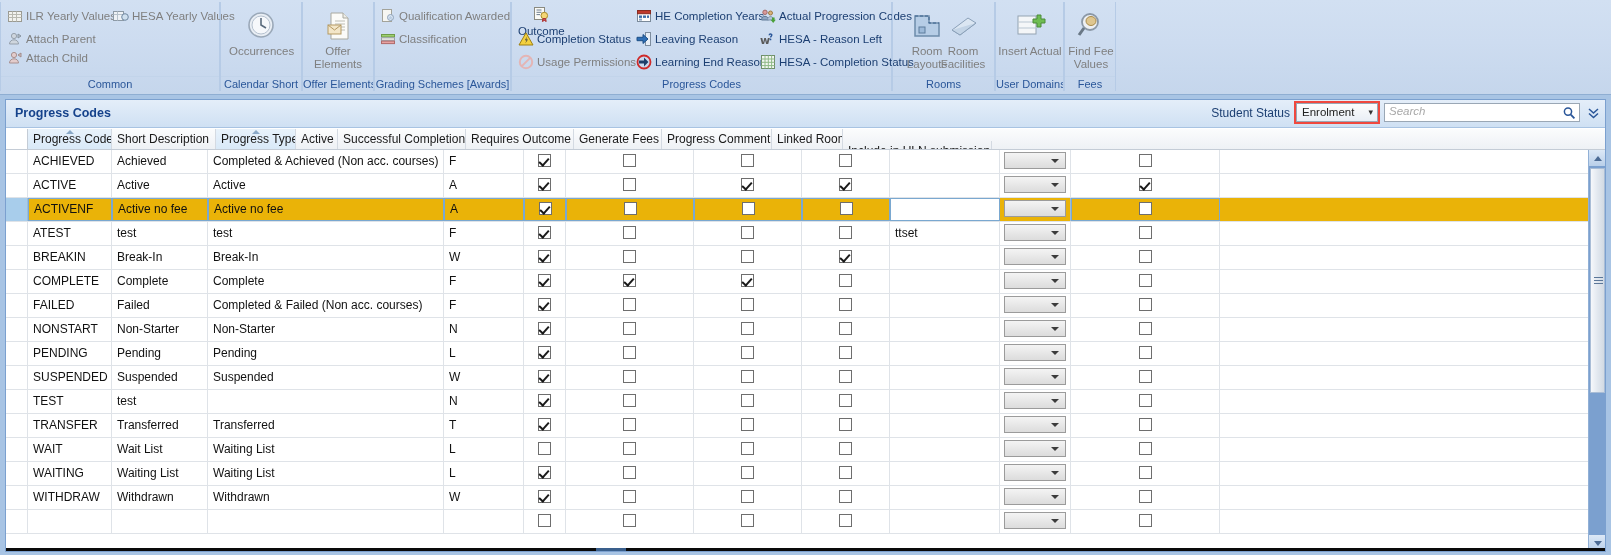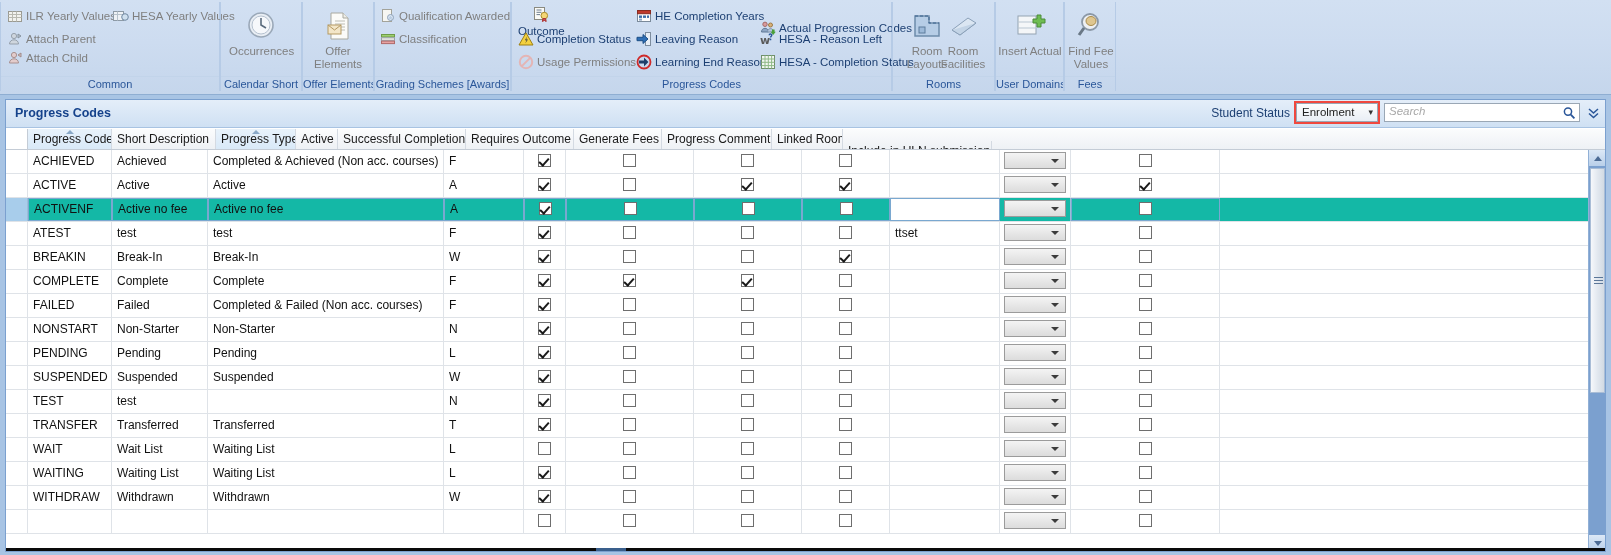--- a/index.html
+++ b/index.html
@@ -153,21 +153,21 @@
     border-left: 4px solid transparent;
     border-right: 4px solid transparent;
     border-bottom: 4px solid #8aa9c8;
   }
   .gbody2 { position: relative; height: 401px; overflow: hidden; }
   .grow {
     display: flex;
     height: 24px;
     border-bottom: 1px solid #dfe3e8;
   }
-  .grow.sel { background: #14b8a6; }
+  .grow.sel { background: #eab308; }
   .gc {
     position: relative;
     border-right: 1px solid #dfe3e8;
     font-size: 12px; color: #111;
     line-height: 23px;
     padding-left: 5px;
     white-space: nowrap; overflow: hidden;
     flex: none;
   }
   .grow.sel .gc { border-right: 1px solid #9dbdd8; }
@@ -447,21 +447,21 @@
       <div class="ritem enabled" style="left:124px;top:50px;">
         <span class="ico">
           <svg width="16" height="16" viewBox="0 0 16 16">
               <circle cx="8" cy="8" r="6.5" fill="none" stroke="#cf2a2a" stroke-width="1.8"></circle>
               <path d="M3 6.4h5V3.6L12.4 8 8 12.4V9.6H3z" fill="#1f3f6b"></path>
             </svg>
         </span>
         <span>Learning End Reason</span>
       </div>
 
-      <div class="ritem enabled" style="left:248px;top:16px;">
+      <div class="ritem enabled" style="left:248px;top:4px;">
         <span class="ico">
           <svg width="16" height="16" viewBox="0 0 16 16">
               <circle cx="5" cy="4.3" r="2.2" fill="#d99a9a" stroke="#a36b6b"></circle>
               <path d="M1.5 12c0-2.3 1.6-3.7 3.5-3.7S8.5 9.7 8.5 12z" fill="#8fa6c4" stroke="#5f7895"></path>
               <circle cx="10.5" cy="5" r="2" fill="#d9b27a" stroke="#9e7b45"></circle>
               <path d="M7.5 12c0-2.1 1.4-3.4 3-3.4s3 1.3 3 3.4z" fill="#b5c6db" stroke="#7d92ac"></path>
               <path d="M12 9.5h2.6v2.3h1.2L13.2 15l-2.6-3.2h1.4z" fill="#4aa03a"></path>
             </svg>
         </span>
         <span>Actual Progression Codes</span>

